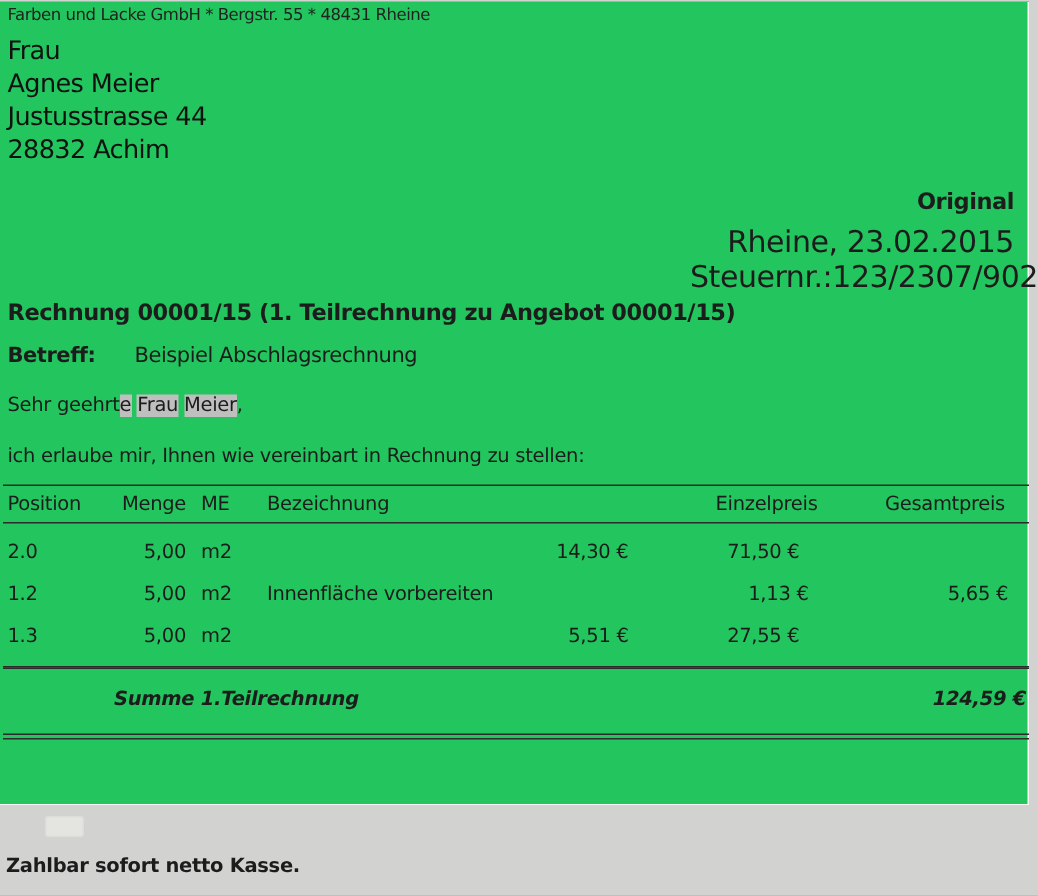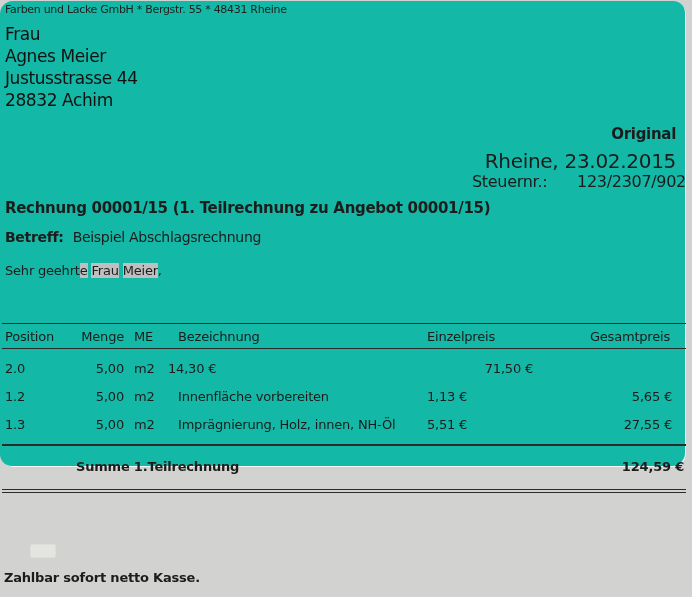--- a/index.html
+++ b/index.html
@@ -9,56 +9,55 @@
   }
   .screen{
     position:relative;
     width:692px;height:597px;
     background:#d2d2d0;
     overflow:hidden;
     color:#1c1c1c;
   }
   .paper{
     position:absolute;left:0;top:1px;
-    width:686px;height:466px;
-    background:#14b8a6;
+    width:686px;height:536px;
+    background:#22c55e;
     box-shadow:inset -1px -1px 0 #fafaf8;
-    border-radius:13px;
   }
   .abs{position:absolute;}
   .sender-line{
     left:5px;top:2px;
     font-size:11px;letter-spacing:-0.3px;color:#222;
   }
   .recipient{
     left:5px;top:22px;
     font-size:17px;line-height:22px;letter-spacing:-0.4px;color:#111;
   }
   .original{
     right:10px;top:124px;
     font-size:15px;font-weight:bold;letter-spacing:-0.3px;
   }
   .place-date{
     right:10px;top:148px;
     font-size:20px;letter-spacing:-0.3px;
   }
   .tax-row{
-    right:0;top:171px;width:214px;
+    right:12px;top:171px;width:214px;
     display:flex;justify-content:space-between;
-    font-size:16px;letter-spacing:-0.3px;align-items:center;
+    font-size:20px;letter-spacing:-0.3px;align-items:center;
   }
   .doc-title{
     left:5px;top:198px;
     font-size:15px;font-weight:bold;letter-spacing:-0.3px;
   }
   .subject-line{
     left:5px;top:228px;
     font-size:14px;letter-spacing:-0.3px;
   }
-  .subject-line .lbl{font-weight:bold;margin-right:9px;}
+  .subject-line .lbl{font-weight:bold;margin-right:26px;}
   .greeting{
     left:5px;top:262px;
     font-size:13px;letter-spacing:-0.2px;
   }
   .merge-field{background:#bfbfbf;}
   .intro{
     left:5px;top:296px;
     font-size:13px;letter-spacing:-0.2px;
   }
   .items{
@@ -71,36 +70,36 @@
     grid-template-columns:56px 66px 44px 259px 120px 139px;
     align-items:center;
   }
   .hdr-row{height:24px;}
   .item-row{height:28px;}
   .items-body{padding-top:5px;padding-bottom:6px;}
   .c-pos{padding-left:3px;}
   .c-qty{text-align:right;}
   .c-unit{padding-left:10px;}
   .c-desc{padding-left:10px;}
-  .c-unitprice{padding-right:2px;}
+  .c-unitprice{text-align:right;padding-right:2px;}
   .c-total{text-align:right;padding-right:16px;}
   .item-row .c-unitprice{padding-right:8px;}
   .item-row .c-total{padding-right:14px;}
   .totals{
     left:2px;top:443px;width:684px;
     font-size:13px;letter-spacing:-0.2px;
   }
   .tot-grid{
     display:grid;
     grid-template-columns:331px 214px 139px;
     align-items:center;
   }
   .tot-row{height:28px;}
   .totals-block1{padding-top:7px;padding-bottom:9px;}
-  .totals-block2{padding-top:6px;padding-bottom:9px;}
+  .totals-block2{padding-top:6px;padding-bottom:9px;font-style:italic;}
   .t-label{padding-left:74px;}
   .t-rate{text-align:right;padding-right:17px;}
   .t-value{text-align:right;padding-right:2px;}
   .bold{font-weight:bold;}
   .double-rule{
     height:2px;
     border-top:1px solid #2b2b2b;
     border-bottom:1px solid #2b2b2b;
   }
   .payment-terms{
@@ -135,20 +134,21 @@
     </div>
 
     <div class="abs doc-title">Rechnung 00001/15 (1. Teilrechnung zu Angebot 00001/15)</div>
 
     <div class="abs subject-line">
       <span class="lbl">Betreff:</span><span>Beispiel Abschlagsrechnung</span>
     </div>
 
     <div class="abs greeting"><span>Sehr geehrt</span><span class="merge-field">e</span> <span class="merge-field">Frau</span> <span class="merge-field">Meier</span><span>,</span></div>
 
+    <div class="abs intro">ich erlaube mir, Ihnen wie vereinbart in Rechnung zu stellen:</div>
 
     <div class="abs items">
       <div class="rule"></div>
       <div class="grid-row hdr-row">
         <div class="c-pos">Position</div>
         <div class="c-qty">Menge</div>
         <div class="c-unit">ME</div>
         <div class="c-desc">Bezeichnung</div>
         <div class="c-unitprice">Einzelpreis</div>
         <div class="c-total">Gesamtpreis</div>
@@ -167,21 +167,20 @@
           <div class="c-qty">5,00</div>
           <div class="c-unit">m2</div>
           <div class="c-desc">Innenfläche vorbereiten</div>
           <div class="c-unitprice">1,13 €</div>
           <div class="c-total">5,65 €</div>
         </div>
         <div class="grid-row item-row">
           <div class="c-pos">1.3</div>
           <div class="c-qty">5,00</div>
           <div class="c-unit">m2</div>
-          <div class="c-desc">Imprägnierung, Holz, innen, NH-Öl</div>
           <div class="c-unitprice">5,51 €</div>
           <div class="c-total">27,55 €</div>
         </div>
       </div>
     </div>
 
     <div class="abs totals">
       <div class="rule"></div>
       <div class="rule"></div>
       <div class="totals-block2">

